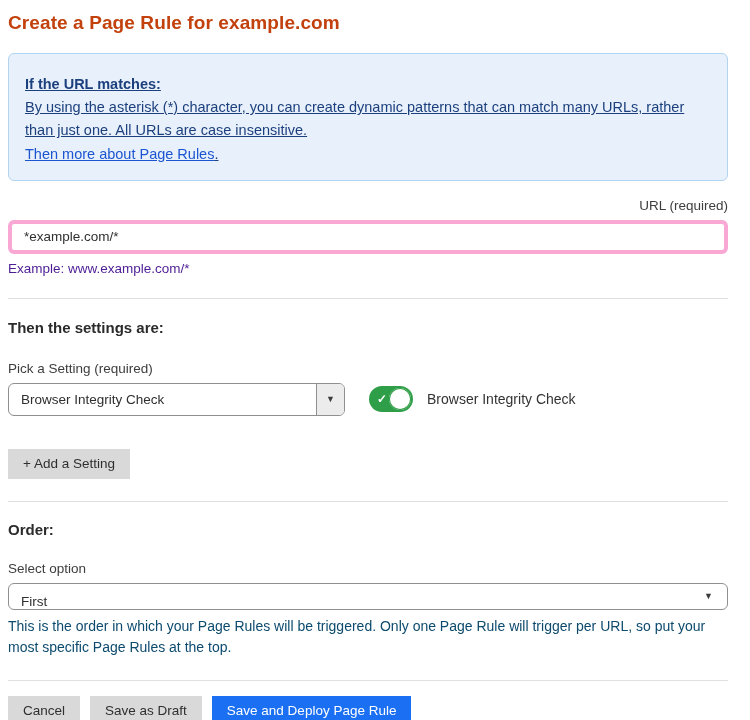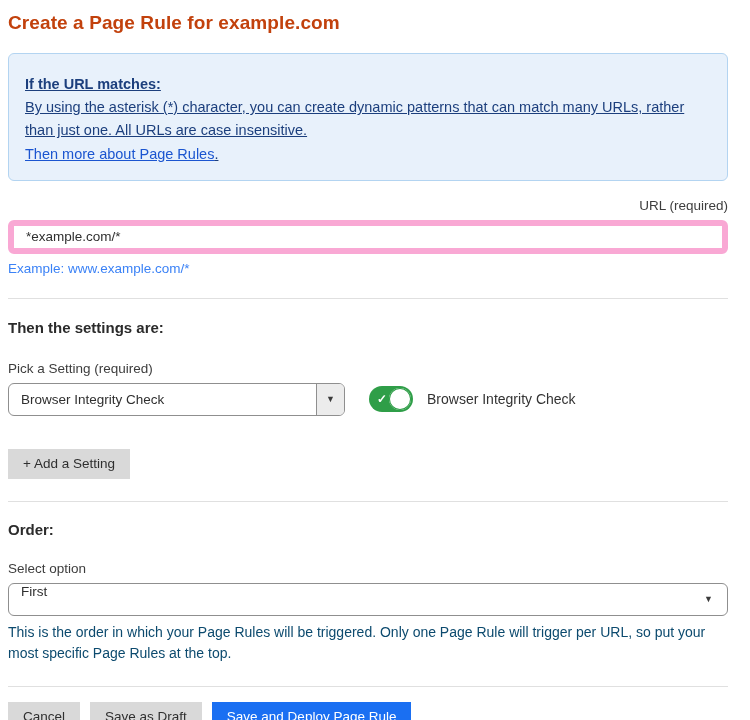--- a/index.html
+++ b/index.html
@@ -42,34 +42,34 @@
   }
   .field-label {
     font-size: 13.5px;
     color: #3d3d3d;
   }
   .url-label { margin-top: 17px; text-align: right; }
   .text-input {
     margin-top: 7px;
     width: 100%;
     height: 34px;
-    border: 6px solid #f9a8d4;
+    border: 4px solid #f9a8d4;
     border-radius: 6px;
     padding: 0 12px;
     font-size: 13.5px;
     font-family: "Liberation Sans", sans-serif;
     color: #2f2f2f;
     background: #ffffff;
     outline: none;
     display: block;
   }
   .helper-text {
     margin-top: 7px;
     font-size: 13.5px;
-    color: #3b82f6;
+    color: #4c1d95;
   }
   hr.divider {
     border: none;
     border-top: 1px solid #e0e0e0;
     margin-top: 22px;
   }
   .section-heading {
     font-size: 15px;
     font-weight: bold;
     color: #2b2b2b;
@@ -165,26 +165,26 @@
     color: #2f2f2f;
   }
   .btn-add-setting {
     margin-top: 33px;
   }
   .order-heading { margin-top: 19px; }
   .order-select-label { margin-top: 23px; }
   .order-select {
     margin-top: 7px;
     width: 100%;
-    height: 33px;
+    height: 27px;
     border: 1px solid #8f8f8f;
     border-radius: 6px;
     background: #ffffff;
     display: flex;
-    align-items: flex-start;
+    align-items: flex-end;
     cursor: pointer;
     position: relative;
   }
   .order-select .select-value {
     flex: 1;
     padding: 0 12px;
     font-size: 13.5px;
     color: #2f2f2f;
   }
   .order-select .arrow-glyph {

